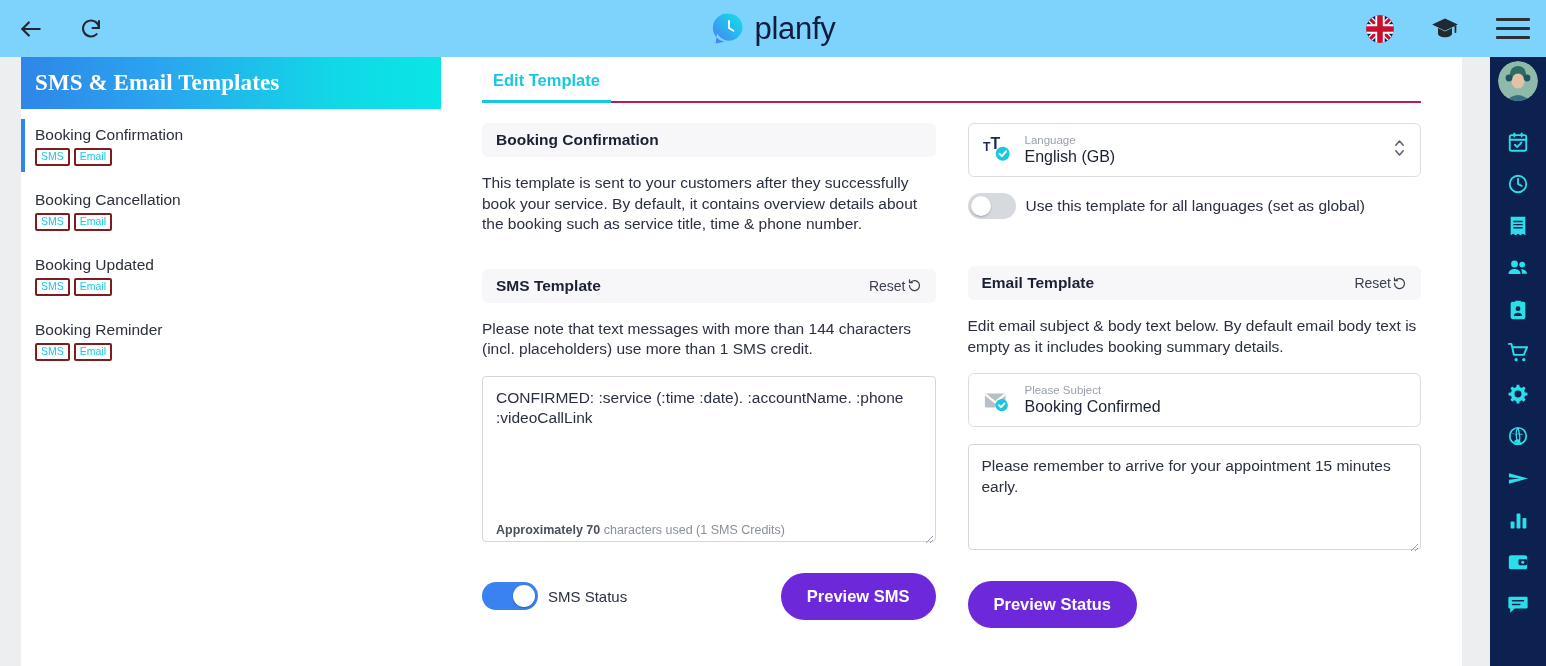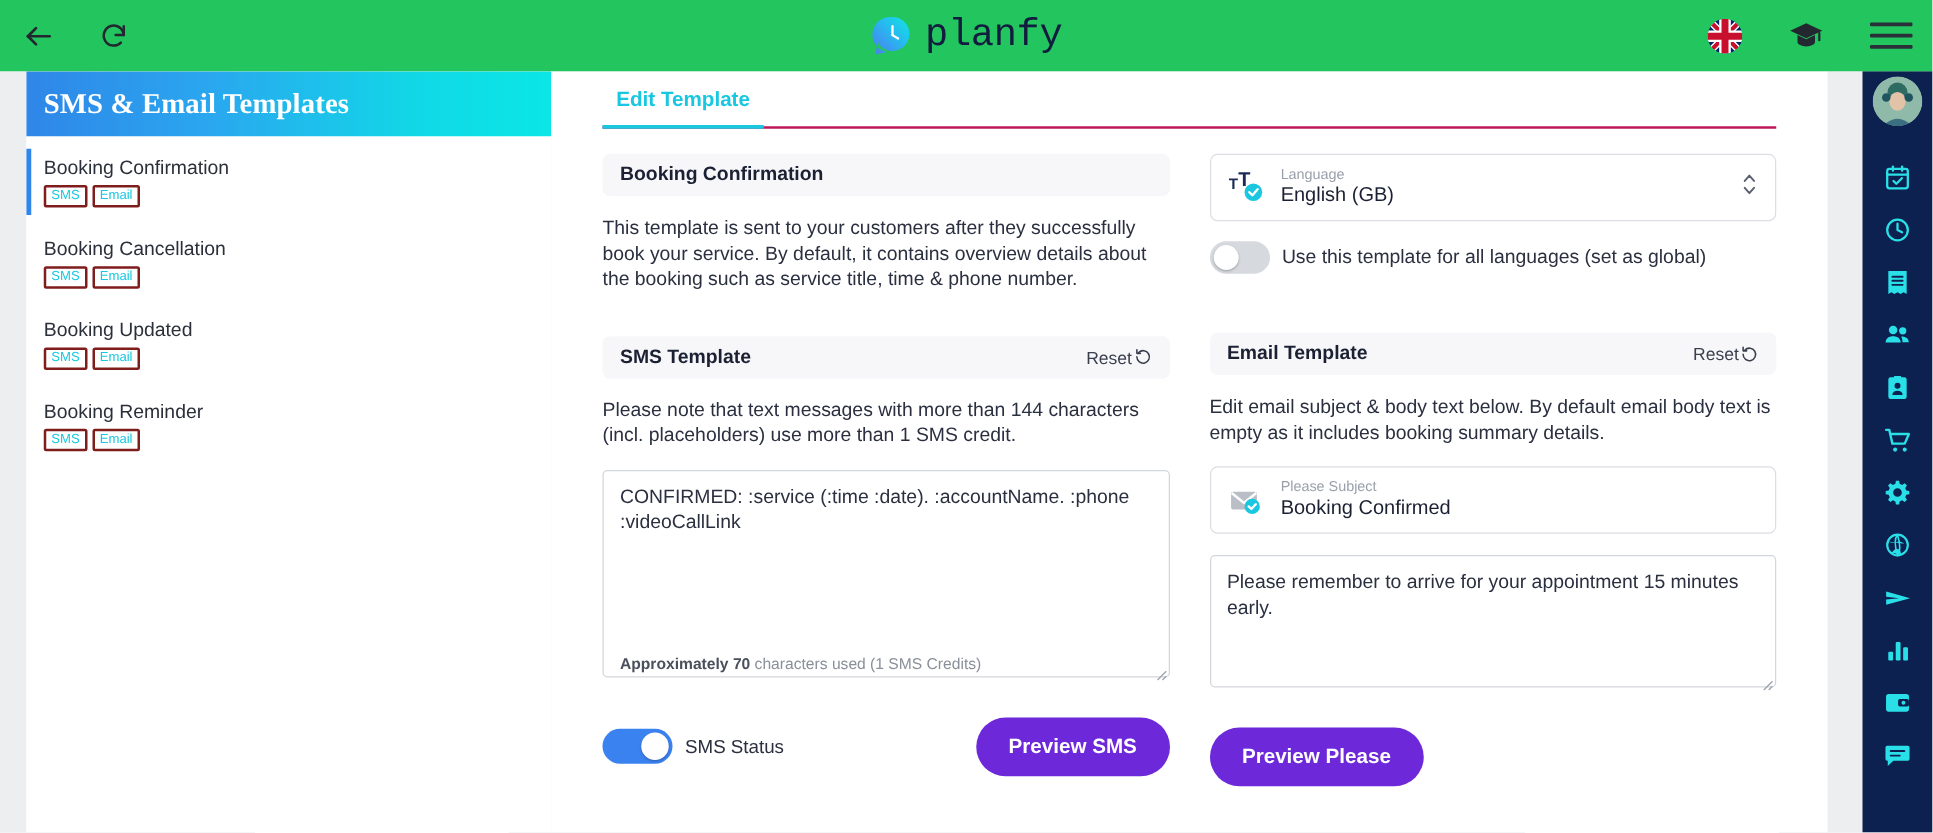--- a/index.html
+++ b/index.html
@@ -8,23 +8,22 @@
     overflow: hidden;
     background: #eceef0;
     font-family: "Liberation Sans", sans-serif;
     -webkit-font-smoothing: antialiased;
   }
   .app { position: relative; width: 1546px; height: 666px; }
 
   
   .topbar {
     position: absolute; top: 0; left: 0; width: 1546px; height: 57px;
-    background: #22c55e; display: flex; align-items: center;
+    background: #7dd3fc; display: flex; align-items: center;
     z-index: 20;
-    font-family: Liberation Mono, monospace;
   }
   .nav-btns { display: flex; align-items: center; gap: 26px; padding-left: 14px; }
   .nav-icon { width: 34px; height: 34px; display: flex; align-items: center; justify-content: center; cursor: pointer; }
   .brand {
     position: absolute; left: 0; right: 0; top: 0; height: 57px;
     display: flex; align-items: center; justify-content: center; gap: 8px;
     pointer-events: none;
   }
   .brand-logo { width: 36px; height: 36px; }
   .brand-word { font-size: 31px; font-weight: 500; color: #121c3e; letter-spacing: -0.3px; }
@@ -419,21 +418,21 @@
           <textarea class="ta email" style="">Please remember to arrive for your appointment 15 minutes early.</textarea>
           <svg class="resize-grip" viewBox="0 0 12 12" stroke="#9aa0ab" stroke-width="1">
             <line x1="11" y1="4" x2="4" y2="11"></line>
               <line x1="11" y1="8" x2="8" y2="11"></line>
           </svg>
         </div>
 
         <div style="height:27px"></div>
 
         <div class="actions">
-          <button class="btn-primary">Preview Please</button>
+          <button class="btn-primary">Preview Status</button>
         </div>
       </div>
 
     </div>
   </div>
 
   <div class="rail">
 
     <div class="rail-avatar">
       <svg width="40" height="40" viewBox="0 0 40 40">

